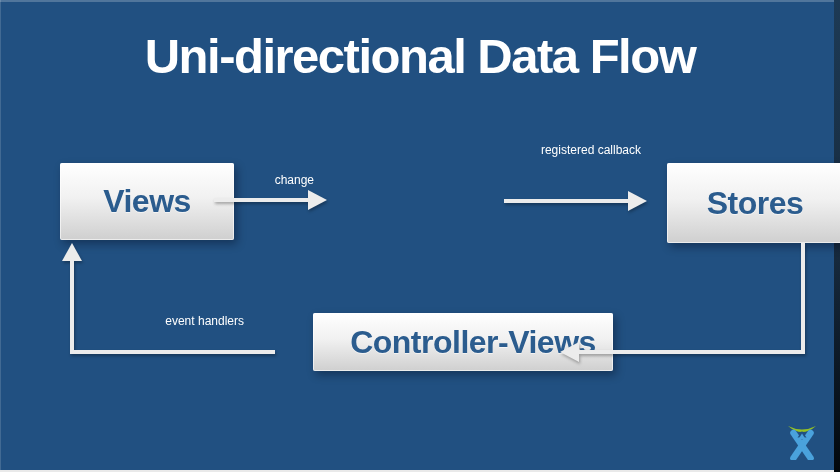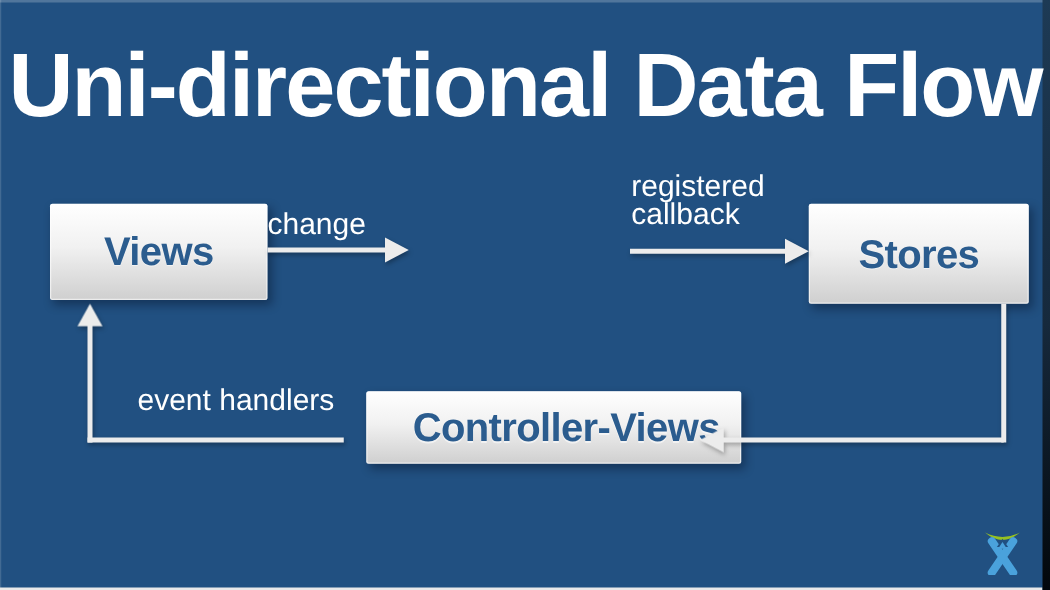--- a/index.html
+++ b/index.html
@@ -11,53 +11,54 @@
   }
   
   .edge-top{position:absolute;left:0;top:0;width:100%;height:2px;background:rgba(255,255,255,.22);}
   .edge-left{position:absolute;left:0;top:0;width:1px;height:100%;background:rgba(255,255,255,.15);}
   .edge-bottom{position:absolute;left:0;bottom:0;width:834px;height:2px;background:#e9e9e9;}
   .edge-right{position:absolute;right:0;top:0;width:6px;height:100%;
     background:linear-gradient(180deg,#1d3a55 0%,#16293c 55%,#02070c 100%);}
   
   .title{
     position:absolute;left:0;top:30px;width:100%;margin:0;
-    text-align:center;color:#ffffff;font-size:72px;font-weight:bold;
+    text-align:center;color:#ffffff;font-size:49px;font-weight:bold;
     letter-spacing:-1.5px;line-height:1.1;
   }
   
   .node{
     position:absolute;display:flex;align-items:center;justify-content:center;
     background:linear-gradient(180deg,#ffffff 0%,#f1f1f1 45%,#cfcfcf 100%);
     border-radius:2px;
     box-shadow:3px 4px 8px rgba(0,10,30,.38), inset 0 0 0 1px rgba(255,255,255,.6);
     color:#2b5c8e;font-weight:bold;font-size:32px;letter-spacing:-0.5px;
     text-shadow:0 1px 0 rgba(255,255,255,.55);
+    margin-left:20px;
   }
   .node-views{left:40px;top:163px;width:174px;height:77px;}
   .node-dispatcher{left:327px;top:163px;width:177px;height:77px;}
   .node-stores{left:647px;top:163px;width:176px;height:80px;text-align:center;}
   .node-controller-views{left:293px;top:313px;width:280px;height:58px;padding-left:20px;}
   
   .edge{position:absolute;left:0;top:0;width:0;height:0;
     filter:drop-shadow(1.5px 2px 1.5px rgba(0,0,0,.30));}
   .line{position:absolute;background:#ececec;}
   .head{position:absolute;width:0;height:0;}
   .head-right{border-top:10px solid transparent;border-bottom:10px solid transparent;border-left:19px solid #ececec;}
   .head-left{border-top:10px solid transparent;border-bottom:10px solid transparent;border-right:19px solid #ececec;}
   .head-up{border-left:10px solid transparent;border-right:10px solid transparent;border-bottom:18px solid #ececeb;}
   
   .edge-label{
-    position:absolute;color:#ffffff;font-size:24px;line-height:22px;
-    text-align:left;letter-spacing:0;
+    position:absolute;color:#ffffff;font-size:12px;line-height:22px;
+    text-align:right;letter-spacing:0;
   }
   .label-actions{left:214px;top:169px;width:100px;}
   .label-registered{left:505px;top:139px;width:136px;}
   .label-change{left:608px;top:310px;width:170px;}
-  .label-event{left:74px;top:310px;width:170px;margin-left:36px;}
+  .label-event{left:74px;top:310px;width:170px;}
   
   .logo{position:absolute;left:787px;top:420px;width:30px;height:40px;}
 </style>
 </head>
 <body>
 
 <div class="stage">
 
   <div class="edge-top"></div>
   <div class="edge-left"></div>

